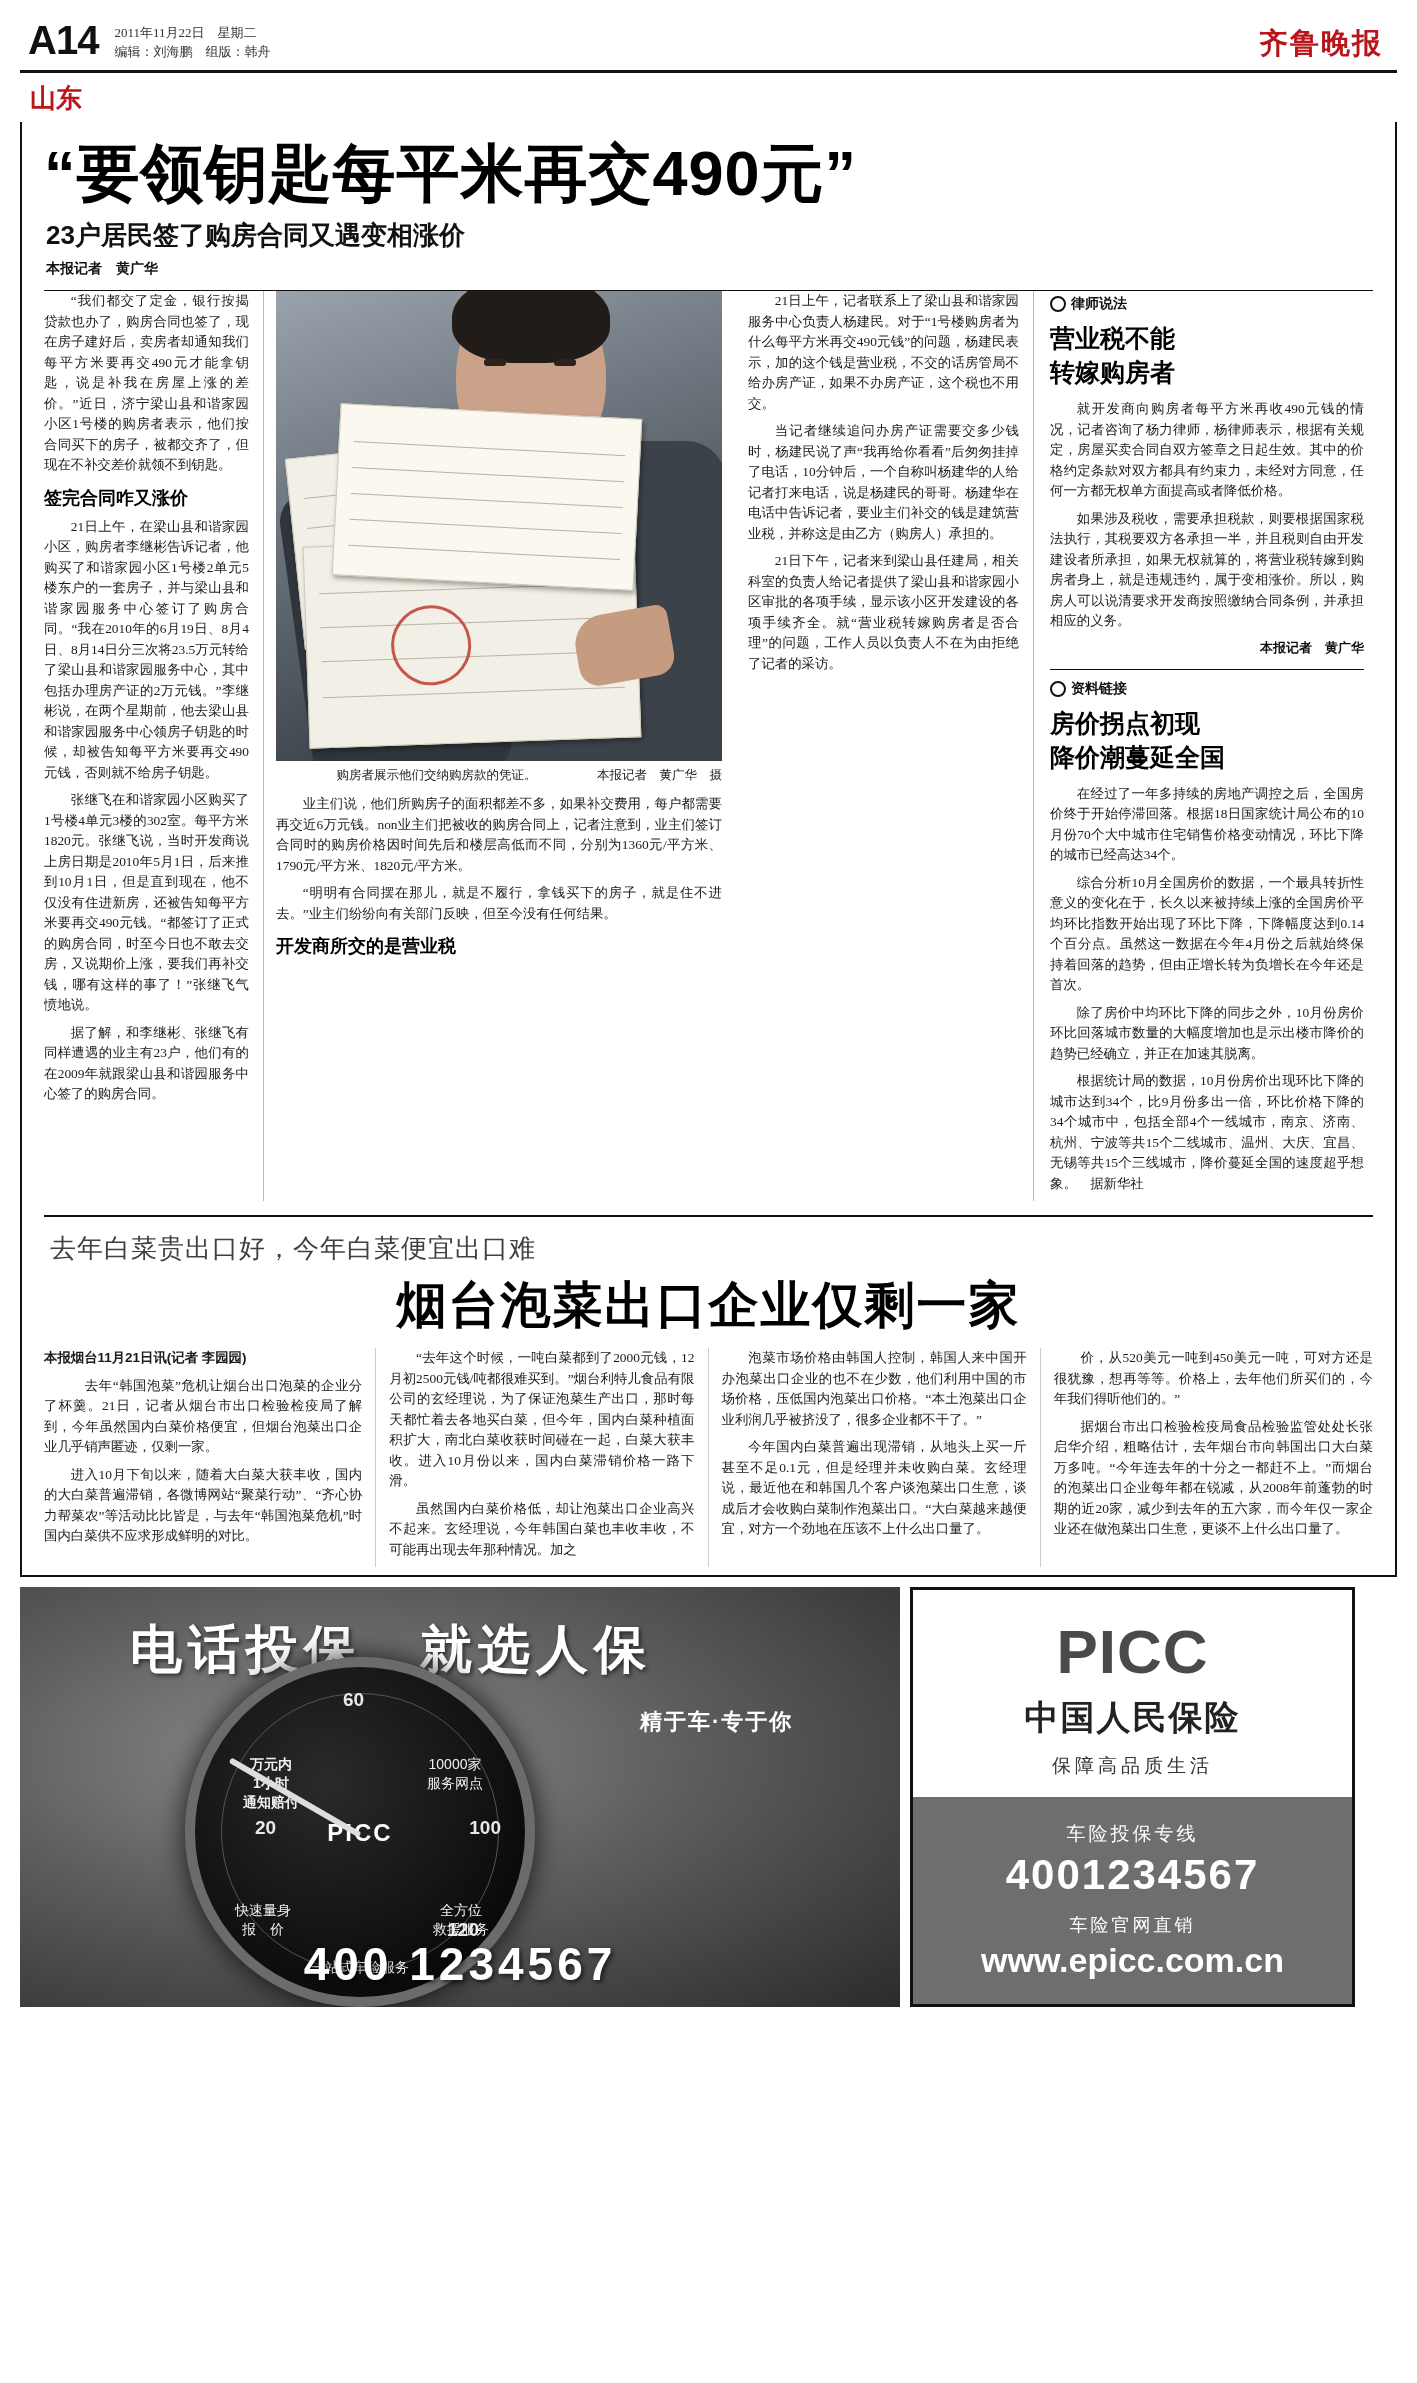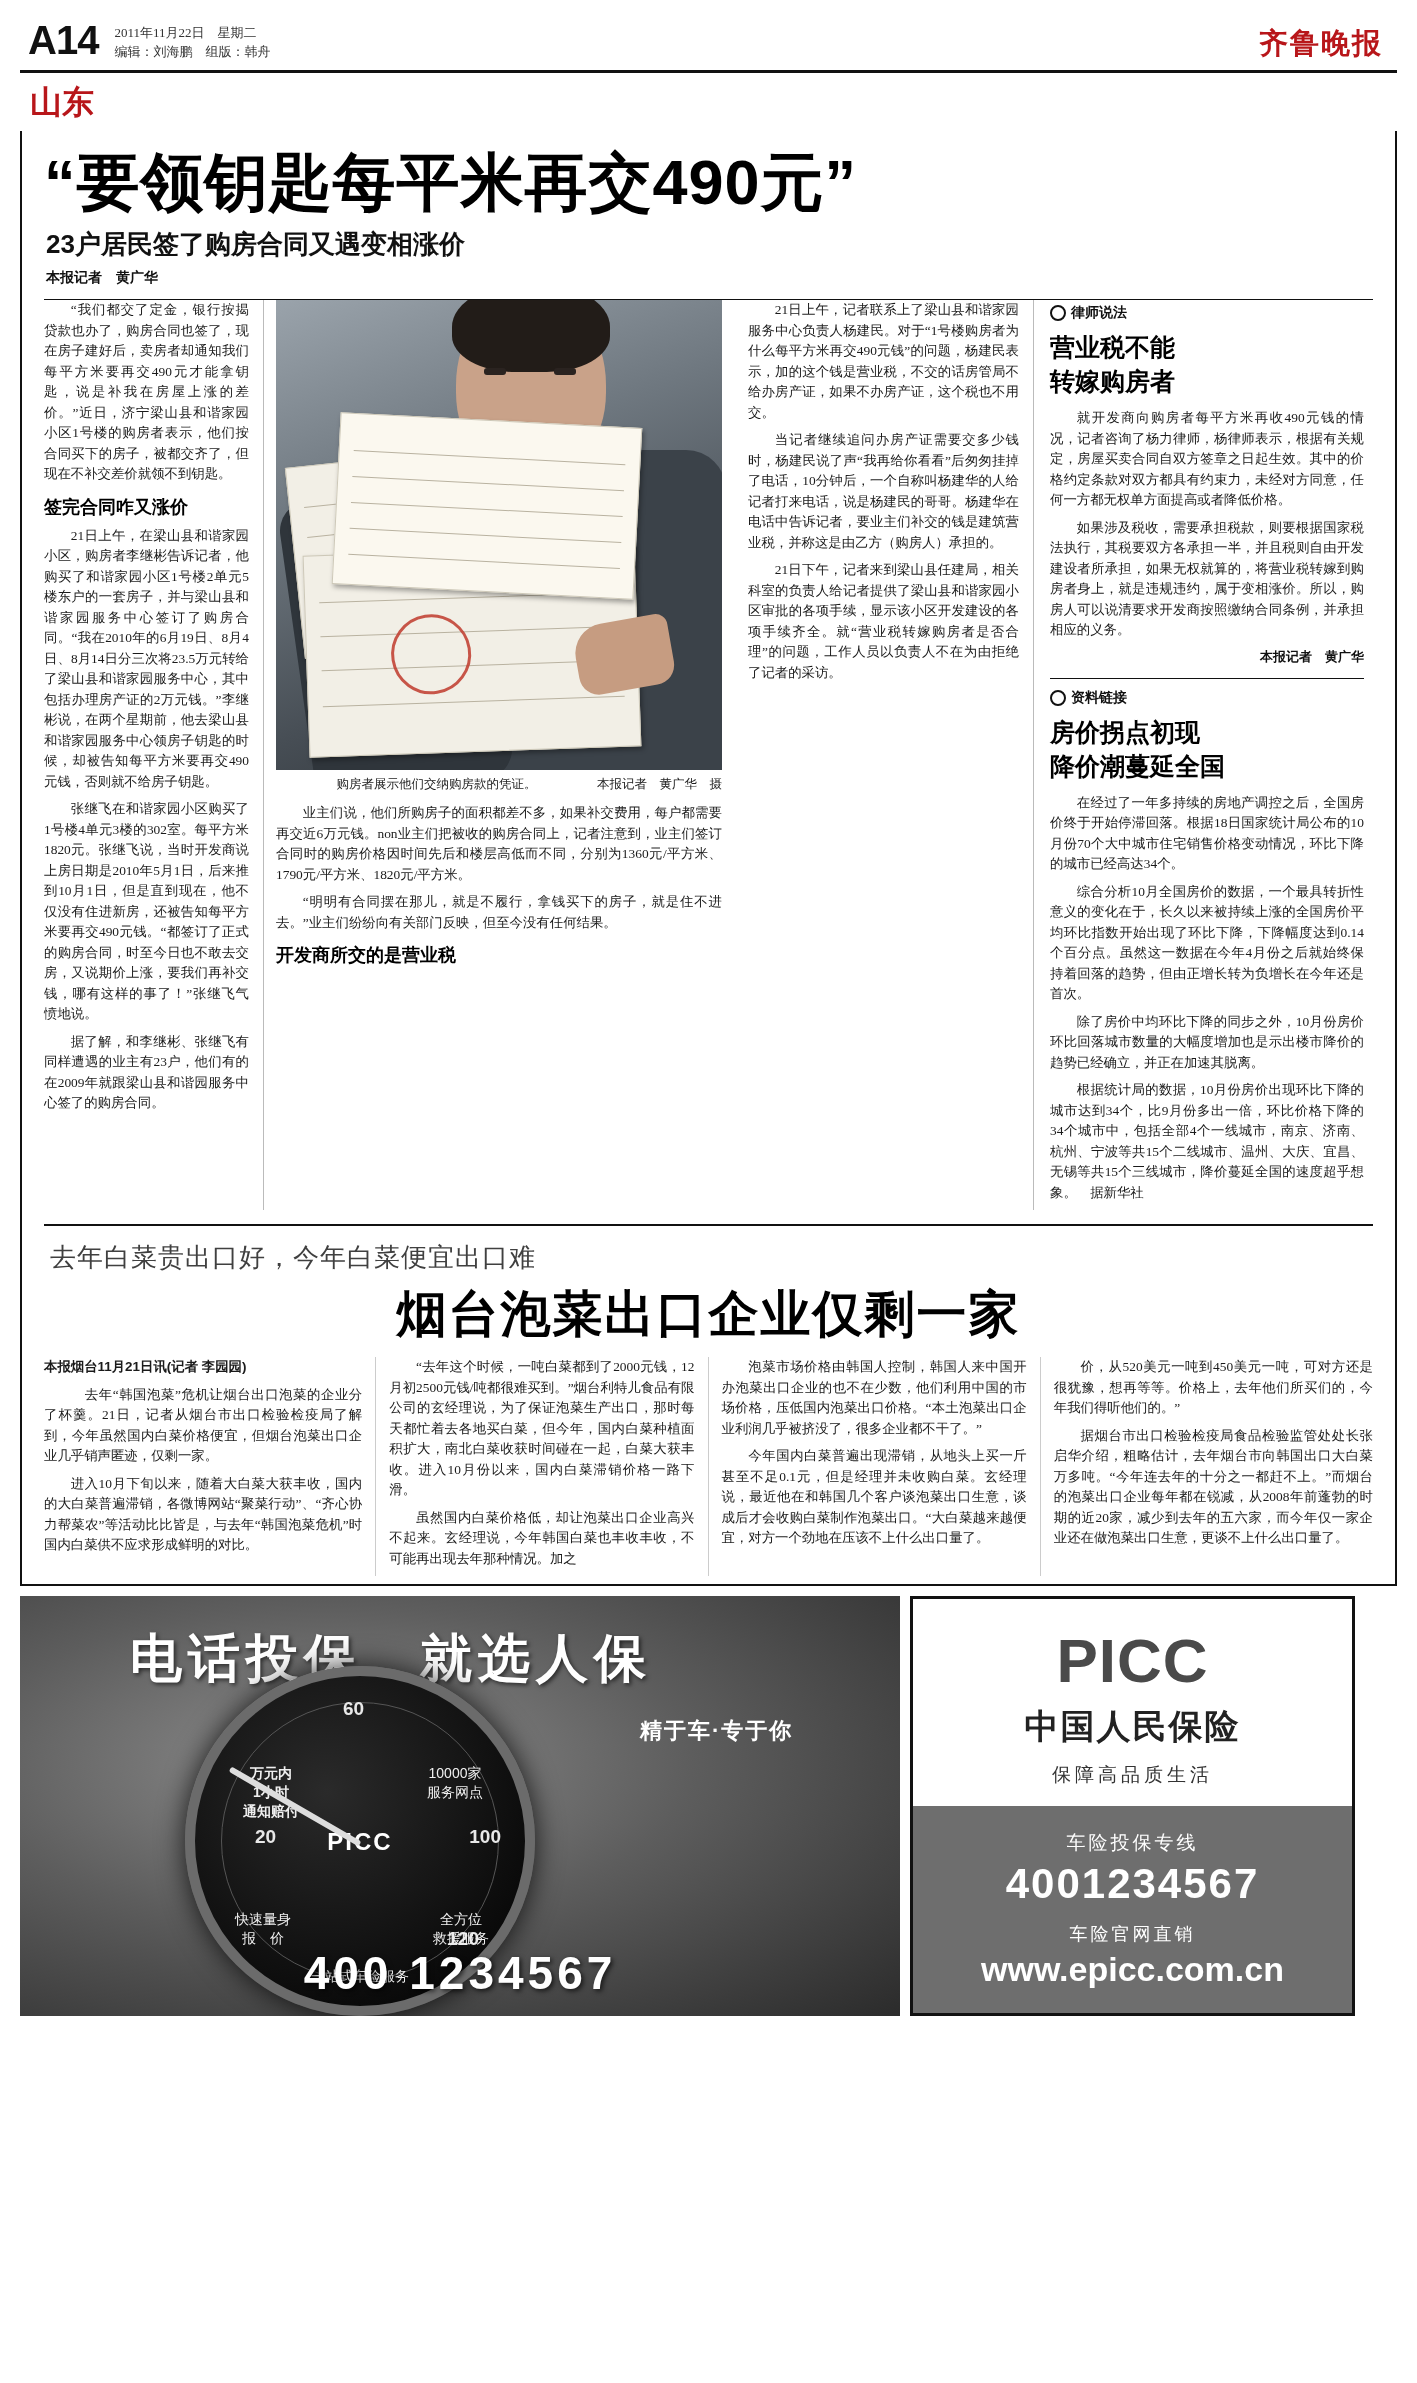--- a/index.html
+++ b/index.html
@@ -45,21 +45,21 @@
     font-family:"Liberation Sans","DejaVu Sans",sans-serif;
     font-weight:bold;
     font-size:29px;
     color:#b8161a;
     letter-spacing:2px;
     padding-top:4px;
   }
   .section-name{
     font-family:"Liberation Sans","DejaVu Sans",sans-serif;
     font-weight:bold;
-    font-size:32px;
+    font-size:26px;
     color:#b8161a;
     padding:8px 0 6px 10px;
   }
 
   .rule-thick{height:3px;background:#111;margin:2px 0 0 0;}
   .rule-thin{height:1px;background:#111;margin-top:2px;}
 
   
   .frame{
     border:2px solid #111;

